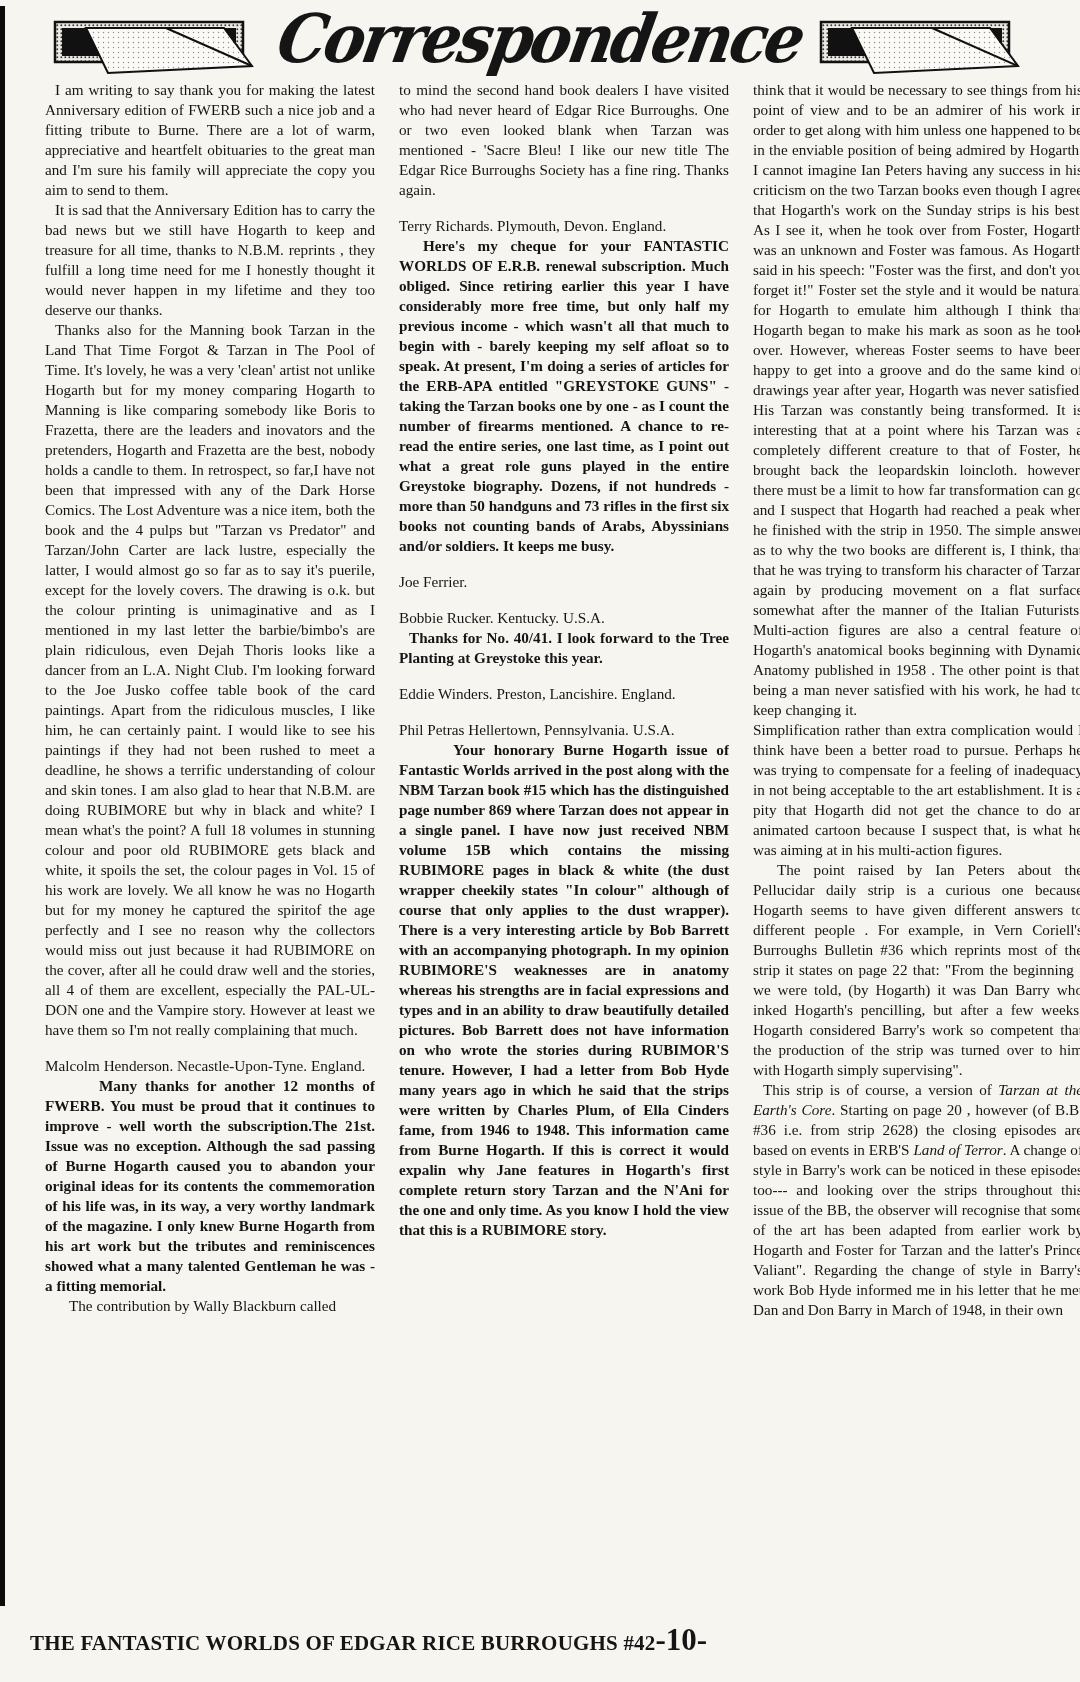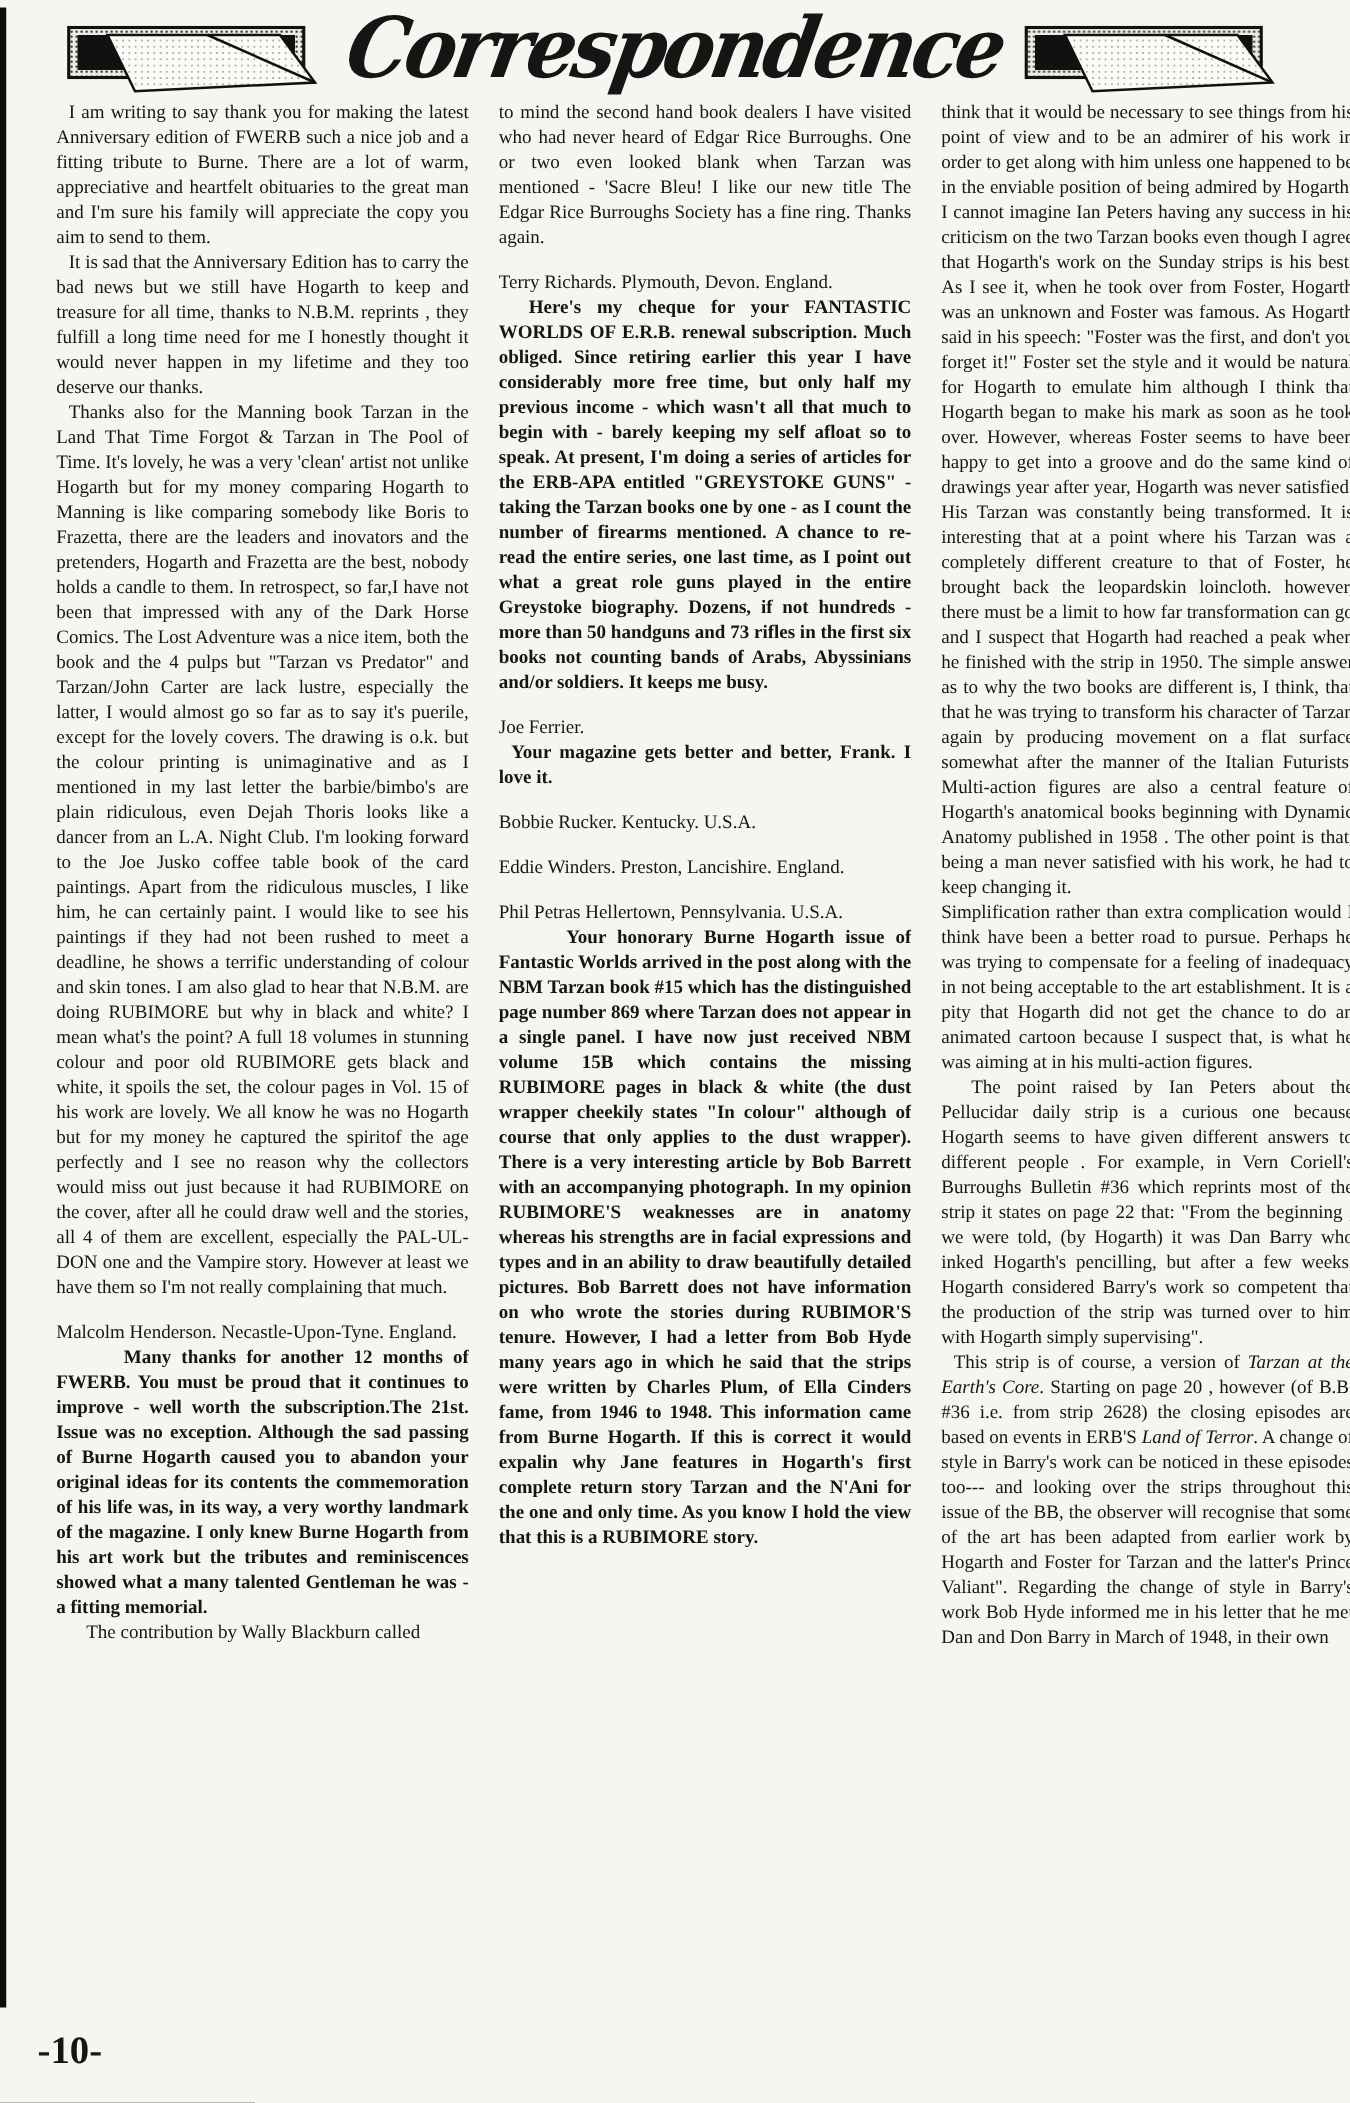--- a/index.html
+++ b/index.html
@@ -102,31 +102,32 @@
         <p class="para indent-small">Thanks also for the Manning book Tarzan in the Land That Time Forgot &amp; Tarzan in The Pool of Time. It's lovely, he was a very 'clean' artist not unlike Hogarth but for my money comparing Hogarth to Manning is like comparing somebody like Boris to Frazetta, there are the leaders and inovators and the pretenders, Hogarth and Frazetta are the best, nobody holds a candle to them. In retrospect, so far,I have not been that impressed with any of the Dark Horse Comics. The Lost Adventure was a nice item, both the book and the 4 pulps but "Tarzan vs Predator" and Tarzan/John Carter are lack lustre, especially the latter, I would almost go so far as to say it's puerile, except for the lovely covers. The drawing is o.k. but the colour printing is unimaginative and as I mentioned in my last letter the barbie/bimbo's are plain ridiculous, even Dejah Thoris looks like a dancer from an L.A. Night Club. I'm looking forward to the Joe Jusko coffee table book of the card paintings. Apart from the ridiculous muscles, I like him, he can certainly paint. I would like to see his paintings if they had not been rushed to meet a deadline, he shows a terrific understanding of colour and skin tones. I am also glad to hear that N.B.M. are doing RUBIMORE but why in black and white? I mean what's the point? A full 18 volumes in stunning colour and poor old RUBIMORE gets black and white, it spoils the set, the colour pages in Vol. 15 of his work are lovely. We all know he was no Hogarth but for my money he captured the spiritof the age perfectly and I see no reason why the collectors would miss out just because it had RUBIMORE  on the cover, after all he could draw well and the stories, all 4 of them are excellent, especially the PAL-UL-DON one and the Vampire story. However at least we have them so I'm not really complaining that much.</p>
         <p class="para signature">Malcolm Henderson. Necastle-Upon-Tyne. England.</p>
         <p class="para indent-large gap-before">Many thanks for another 12 months of FWERB. You must be proud that it continues to improve - well worth the subscription.The 21st. Issue was no exception. Although the sad passing of Burne Hogarth caused you to abandon your original ideas for its contents the commemoration of his life was, in its way, a very worthy landmark of the magazine. I only knew Burne Hogarth from his art work but the tributes and reminiscences showed what a many talented Gentleman he was - a fitting memorial.</p>
         <p class="para indent-medium">The contribution by Wally Blackburn called</p>
       </div>
     <div class="col">
         <p class="para">to mind the second hand book dealers I have visited who had never heard of Edgar Rice Burroughs. One or two even looked blank when Tarzan was mentioned - 'Sacre Bleu! I like our new title The Edgar Rice Burroughs Society has a fine ring. Thanks again.</p>
         <p class="para signature">Terry Richards. Plymouth, Devon. England.</p>
         <p class="para indent-medium gap-before">Here's my cheque for your FANTASTIC WORLDS OF E.R.B.  renewal subscription. Much obliged. Since retiring earlier this year I have considerably more free time, but only half my previous income - which wasn't all that much to begin with - barely keeping my self afloat so to speak. At present, I'm doing a series of articles for the ERB-APA entitled "GREYSTOKE GUNS" - taking  the Tarzan books one by one - as I count the number of firearms mentioned. A chance to re-read the entire series, one last time, as I point out what a great role guns played in the entire Greystoke biography. Dozens, if not hundreds - more than 50 handguns and 73 rifles in the first six books not counting bands of Arabs, Abyssinians and/or soldiers. It keeps me busy.</p>
         <p class="para signature">Joe Ferrier.</p>
-        <p class="para indent-small gap-before">Your magazine gets better and better, Frank. I love it.</p>
         <p class="para signature">Bobbie Rucker. Kentucky. U.S.A.</p>
+        <p class="para indent-small gap-before">Thanks for No. 40/41. I look forward to the Tree Planting at Greystoke this year.</p>
         <p class="para signature">Eddie Winders. Preston, Lancishire. England.</p>
         <p class="para signature">Phil Petras Hellertown, Pennsylvania. U.S.A.</p>
         <p class="para indent-large gap-before">Your honorary Burne Hogarth issue of Fantastic Worlds arrived in the post along with the NBM Tarzan book #15 which has the distinguished page number 869 where Tarzan does not appear in a single panel. I have now just received NBM volume 15B which contains the missing RUBIMORE pages in black &amp; white (the dust wrapper cheekily states "In colour" although of course that only applies to the dust wrapper). There is a very interesting article by Bob Barrett with an accompanying photograph. In my opinion RUBIMORE'S weaknesses are in anatomy whereas his strengths are in facial expressions and types and in an ability to draw beautifully detailed pictures. Bob Barrett does not have information on who wrote the stories during RUBIMOR'S tenure. However, I had a letter from Bob Hyde many years ago in which he said that the strips were written by Charles Plum, of Ella Cinders fame, from 1946 to 1948. This information came from Burne Hogarth. If this is correct it would expalin why Jane features in Hogarth's first complete return story Tarzan and the N'Ani for the one and only time. As you know I hold the view that this is a RUBIMORE story.</p>
       </div>
     <div class="col">
         <p class="para">think that it would  be necessary to see things from his point of view and to be an admirer of his work in order to get along with him unless one happened to be in the enviable position of being admired by Hogarth. I cannot imagine Ian Peters having any success in his criticism on the two Tarzan books even though I agree that Hogarth's work on the Sunday strips is his best. As I see it, when he took over from Foster, Hogarth was an unknown and Foster was famous. As Hogarth said in his speech: "Foster was the first, and don't you forget it!" Foster set the style and it would be natural for Hogarth to emulate him although I think that Hogarth began to make his mark as soon as he took over. However, whereas Foster seems to have been happy to get into a groove and do the same kind of drawings year after year, Hogarth was never satisfied. His Tarzan was constantly being transformed. It is interesting that at a point where his Tarzan was a completely different creature to that of Foster, he brought back the leopardskin loincloth. however, there must be a limit to how far transformation can go and I suspect that Hogarth had reached a peak when he finished with the strip in 1950. The simple answer as to why the two books are different is, I think, that that he was trying to transform his character of Tarzan again by producing movement on a flat surface somewhat after the manner of the Italian Futurists. Multi-action figures are also a central feature of Hogarth's anatomical books beginning with Dynamic Anatomy published in 1958 . The other point is that, being a man never satisfied with his work, he had to keep changing it.</p>
         <p class="para">Simplification rather than extra complication would I think have been  a better road to pursue. Perhaps he was trying to compensate for a feeling of inadequacy in not being acceptable to the art establishment. It is a pity that Hogarth did not get the chance to do an animated cartoon because I suspect that, is what he was aiming at in his multi-action figures.</p>
         <p class="para indent-medium">The point raised by Ian Peters about the Pellucidar daily strip is a curious one because Hogarth seems to have given different answers to different people . For example, in Vern Coriell's Burroughs Bulletin #36 which reprints most of the strip it states on page 22 that: "From the beginning , we were told, (by Hogarth) it was Dan Barry who inked Hogarth's pencilling, but after a few weeks, Hogarth considered Barry's work so competent that the production of the strip was turned over to him with Hogarth simply supervising".</p>
         <p class="para indent-small"><span>This strip is of course, a version of </span><span class="italic">Tarzan at the Earth's Core</span><span>.   Starting on page 20 , however (of B.B. #36 i.e. from strip 2628) the closing episodes are based on events in ERB'S </span><span class="italic">Land of Terror</span><span>. A change of style in Barry's work can be noticed in these episodes too--- and looking over the strips throughout this issue of the BB, the observer will recognise that some of the art has been adapted from earlier work by Hogarth and Foster for Tarzan and the latter's Prince Valiant". Regarding the change of style in Barry's work Bob Hyde informed me in his letter that he met Dan and Don Barry in March of 1948, in their own</span></p>
       </div>
   </div>
 
   <div class="footer">
+    <span class="footer-title">THE FANTASTIC WORLDS OF EDGAR RICE BURROUGHS #42</span>
     <span class="footer-page">-10-</span>
   </div>
 
 </div>
 
 </body></html>

